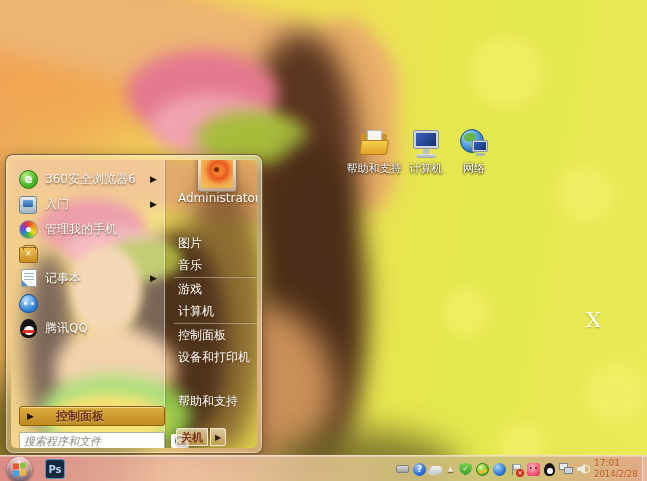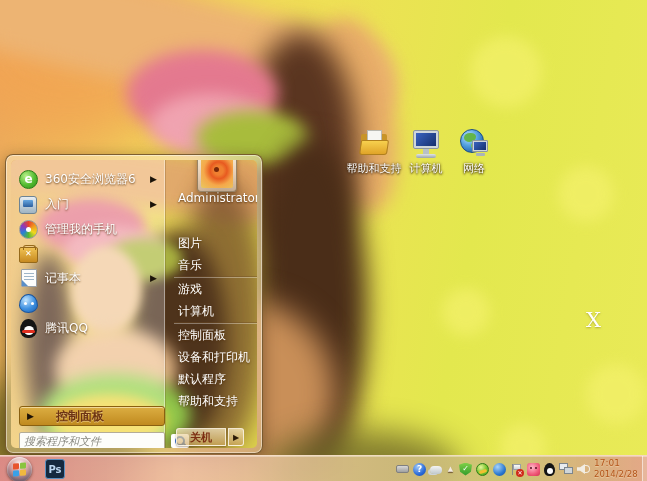--- a/index.html
+++ b/index.html
@@ -127,21 +127,21 @@
   .avatar .photo::after { content:""; position:absolute; left:40%; top:35%; width:5px; height:5px; border-radius:50%; background:#7a2808; }
 
   .r-item { position:absolute; left:167px; width:86px; height:18px; cursor:pointer; }
   .r-user { top:31px; } .r-doc { top:53px; } .r-pic { top:75px; } .r-mus { top:97px; }
   .r-game{ top:121px; } .r-compu{ top:143px; }
   .r-ctrl{ top:167px; } .r-dev { top:189px; } .r-def { top:211px; } .r-help{ top:233px; }
   .r-sep { position:absolute; left:163px; width:90px; height:1px; background:rgba(255,255,255,.35); box-shadow:0 -1px 0 rgba(110,75,35,.4); }
   .rs1 { top:117px; } .rs2 { top:163px; }
 
   .shutdown-row { position:absolute; left:165px; top:268px; display:flex; gap:2px; }
-  .shut-btn { width:50px; height:18px; border-radius:3px 0 0 3px; background:linear-gradient(rgba(250,235,195,.75),rgba(205,165,95,.65));
+  .shut-btn { width:32px; height:18px; border-radius:3px 0 0 3px; background:linear-gradient(rgba(250,235,195,.75),rgba(205,165,95,.65));
     border:1px solid rgba(250,245,230,.85); box-shadow:0 1px 2px rgba(80,45,5,.4); font-size:11px; color:#7c2e12; font-weight:bold;
     display:flex; align-items:center; justify-content:center; cursor:pointer; }
   .shut-arrow { width:16px; height:18px; border-radius:0 3px 3px 0; background:linear-gradient(rgba(250,235,195,.75),rgba(205,165,95,.65));
     border:1px solid rgba(250,245,230,.85); display:flex; align-items:center; justify-content:center; font-size:8px; color:#2a1a06; cursor:pointer; }
 
   
   .taskbar { position:absolute; left:0; top:455px; width:647px; height:26px; z-index:6;
     background:linear-gradient(90deg,rgba(226,140,140,.92),rgba(238,190,168,.88) 28%,rgba(222,196,140,.85) 55%,rgba(200,190,120,.85) 78%,rgba(226,160,140,.9));
     border-top:1px solid rgba(255,235,220,.7); box-shadow:inset 0 1px 0 rgba(255,255,255,.35); }
   .orb { position:absolute; left:7px; top:1px; width:25px; height:25px; border-radius:50%; cursor:pointer;
@@ -309,21 +309,20 @@
         </div>
       <div class="r-item r-user menu-text">Administrator</div>
       <div class="r-item r-pic menu-text">图片</div>
       <div class="r-item r-mus menu-text">音乐</div>
       <div class="r-sep rs1"></div>
       <div class="r-item r-game menu-text">游戏</div>
       <div class="r-item r-compu menu-text">计算机</div>
       <div class="r-sep rs2"></div>
       <div class="r-item r-ctrl menu-text">控制面板</div>
       <div class="r-item r-dev menu-text">设备和打印机</div>
-      <div class="r-item r-def menu-text">默认程序</div>
       <div class="r-item r-help menu-text">帮助和支持</div>
 
       <div class="shutdown-row">
         <div class="shut-btn">关机</div>
         <div class="shut-arrow">▶</div>
       </div>
     </div>
   </div>
 
   <div class="taskbar">

